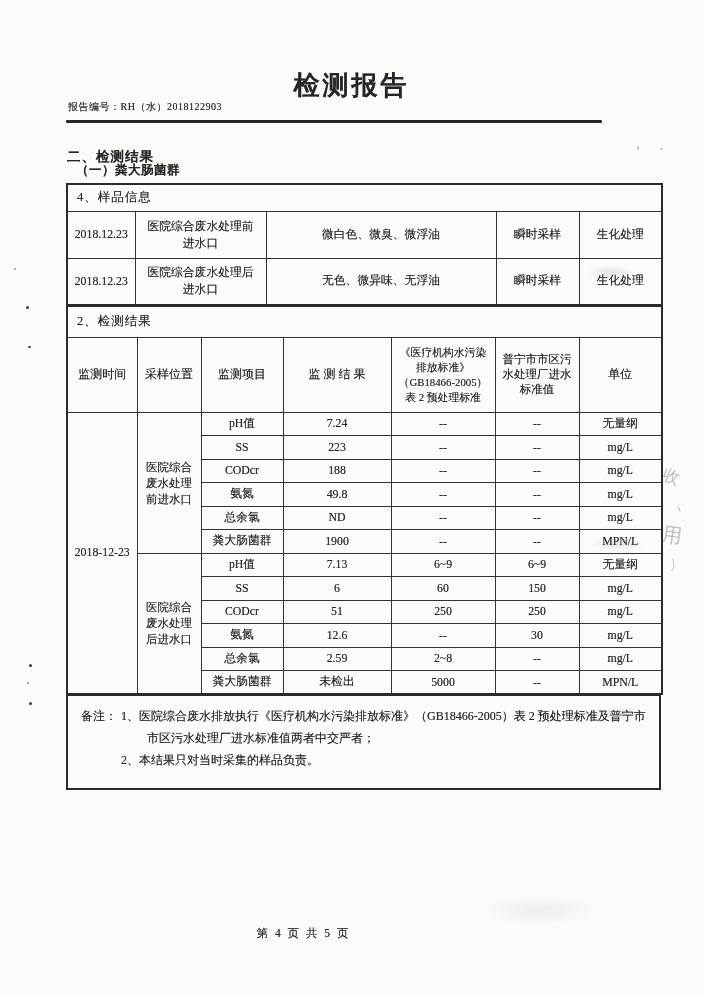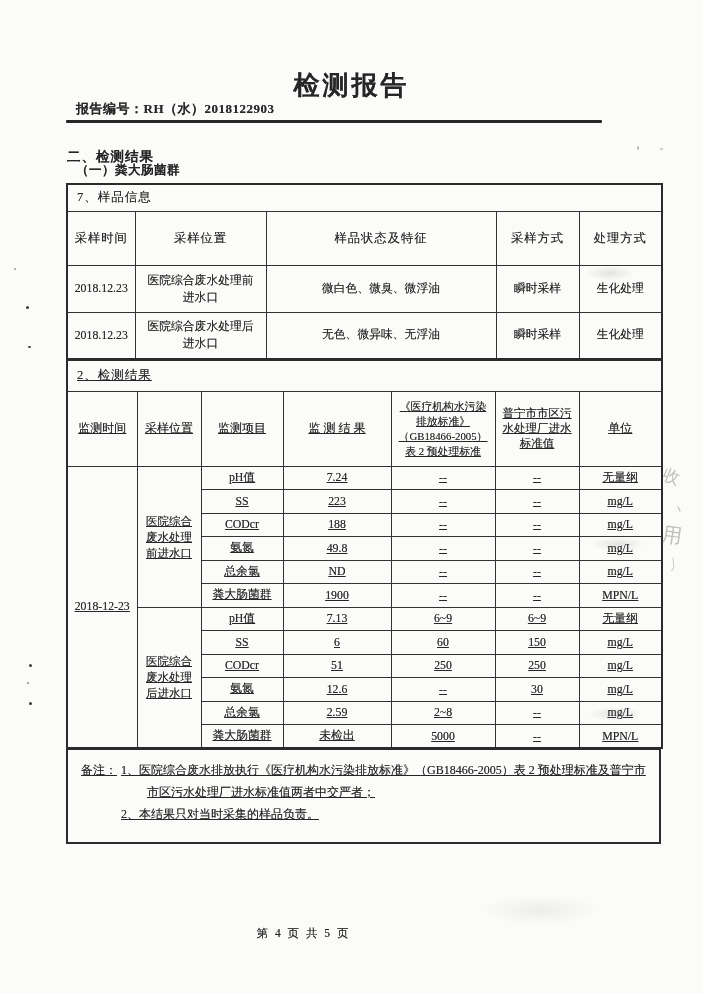--- a/index.html
+++ b/index.html
@@ -10,40 +10,40 @@
     font-family:"Liberation Serif","DejaVu Serif",serif;
     color:#262626;
     position:relative; overflow:hidden;
     text-shadow:0 0 .5px rgba(40,40,40,.55);
   }
   .title {
     position:absolute; top:68px; left:0; width:703px;
     text-align:center; font-size:26px; font-weight:700; letter-spacing:3px;
   }
   .report-no {
-    position:absolute; top:100px; left:76px; font-size:13px; letter-spacing:.5px;font-weight:bold;
+    position:absolute; top:100px; left:68px; font-size:10px; letter-spacing:.5px;
   }
   .divider {
     position:absolute; top:120px; left:66px; width:536px; height:3px;
     background:#262626; border-radius:1px;
   }
   .section {
     position:absolute; top:148px; left:67px; font-size:13.5px; font-weight:700; letter-spacing:1px;
   }
   .subsection {
     position:absolute; top:162px; left:76px; font-size:12.5px; font-weight:700; letter-spacing:.5px;
   }
   .tables {
     position:absolute; top:183px; left:66px; width:595px;
   }
   table {
     border-collapse:collapse; table-layout:fixed; width:595px;
     border:2px solid #2b2b2b;
   }
-  table + table, .notes { margin-top:-1px;text-decoration:underline; }
+  table + table, .notes { margin-top:-1px; }
   td, th {
     border:1px solid #333;
     font-size:11.8px; font-weight:400;
     text-align:center; vertical-align:middle;
     padding:1px 2px; overflow:hidden;
   }
   .caption-row td {
     text-align:left; padding-left:9px; font-size:12.5px; height:27px; letter-spacing:1px;
   }
   #t2 .caption-row td { height:31px; }
@@ -99,28 +99,21 @@
   <table id="t1">
     <colgroup>
         <col style="width:68px">
         <col style="width:131px">
         <col style="width:230px">
         <col style="width:83px">
         <col style="width:83px">
       </colgroup>
     <tbody>
         <tr class="caption-row">
-      <td colspan="5">7、样品信息</td>
-    </tr>
-    <tr class="head-row">
-      <th>采样时间</th>
-      <th>采样位置</th>
-      <th>样品状态及特征</th>
-      <th>采样方式</th>
-      <th>处理方式</th>
+      <td colspan="5">4、样品信息</td>
     </tr>
     <tr class="data-row">
       <td>2018.12.23</td>
       <td>
             <div class="loc1-wrap">医院综合废水处理前进水口</div>
           </td>
       <td>微白色、微臭、微浮油</td>
       <td>瞬时采样</td>
       <td>生化处理</td>
     </tr>

